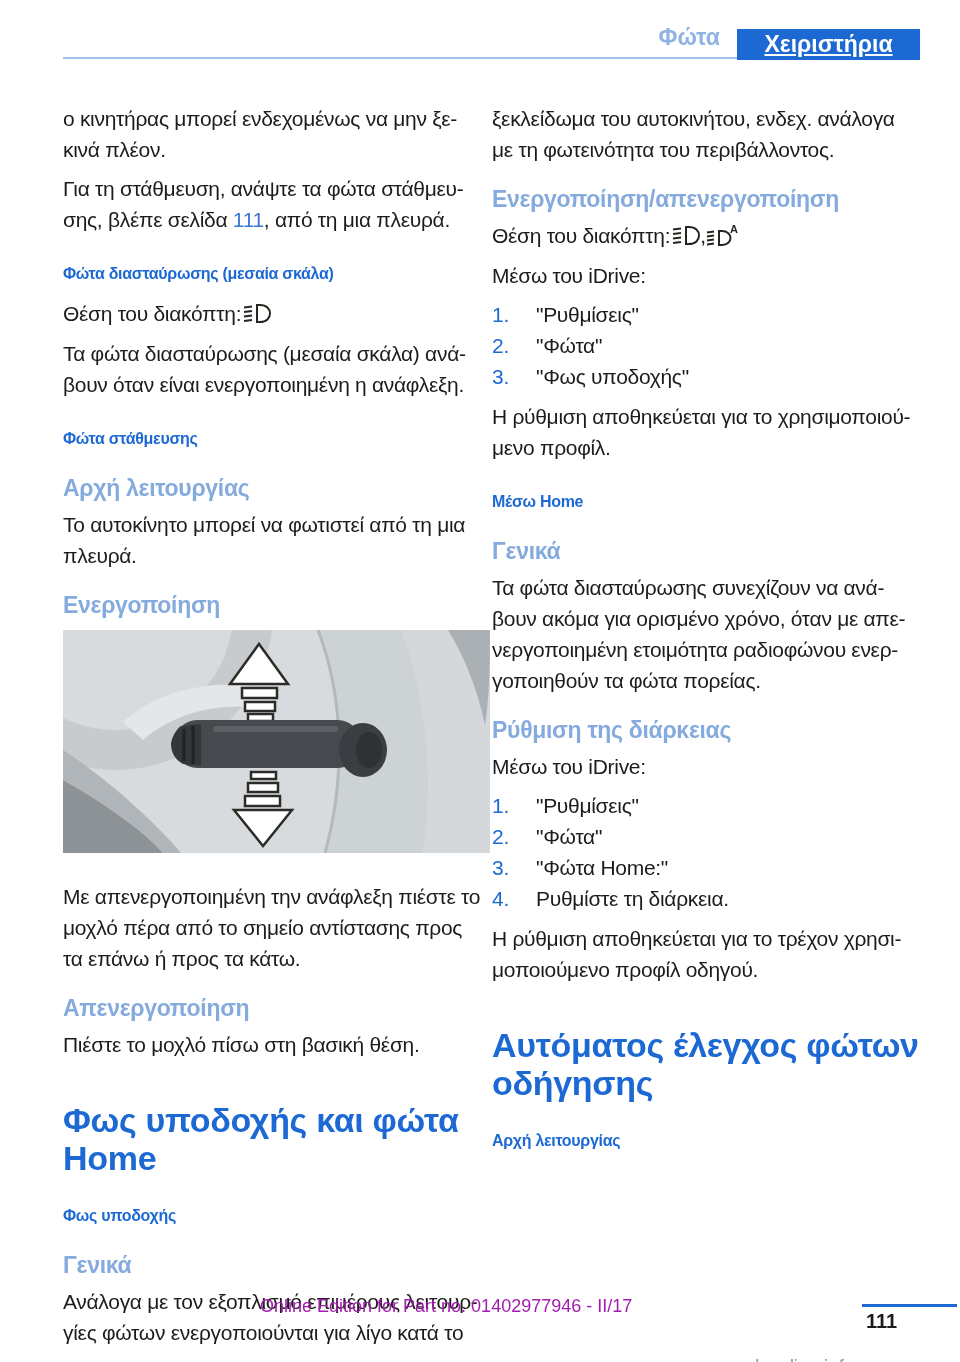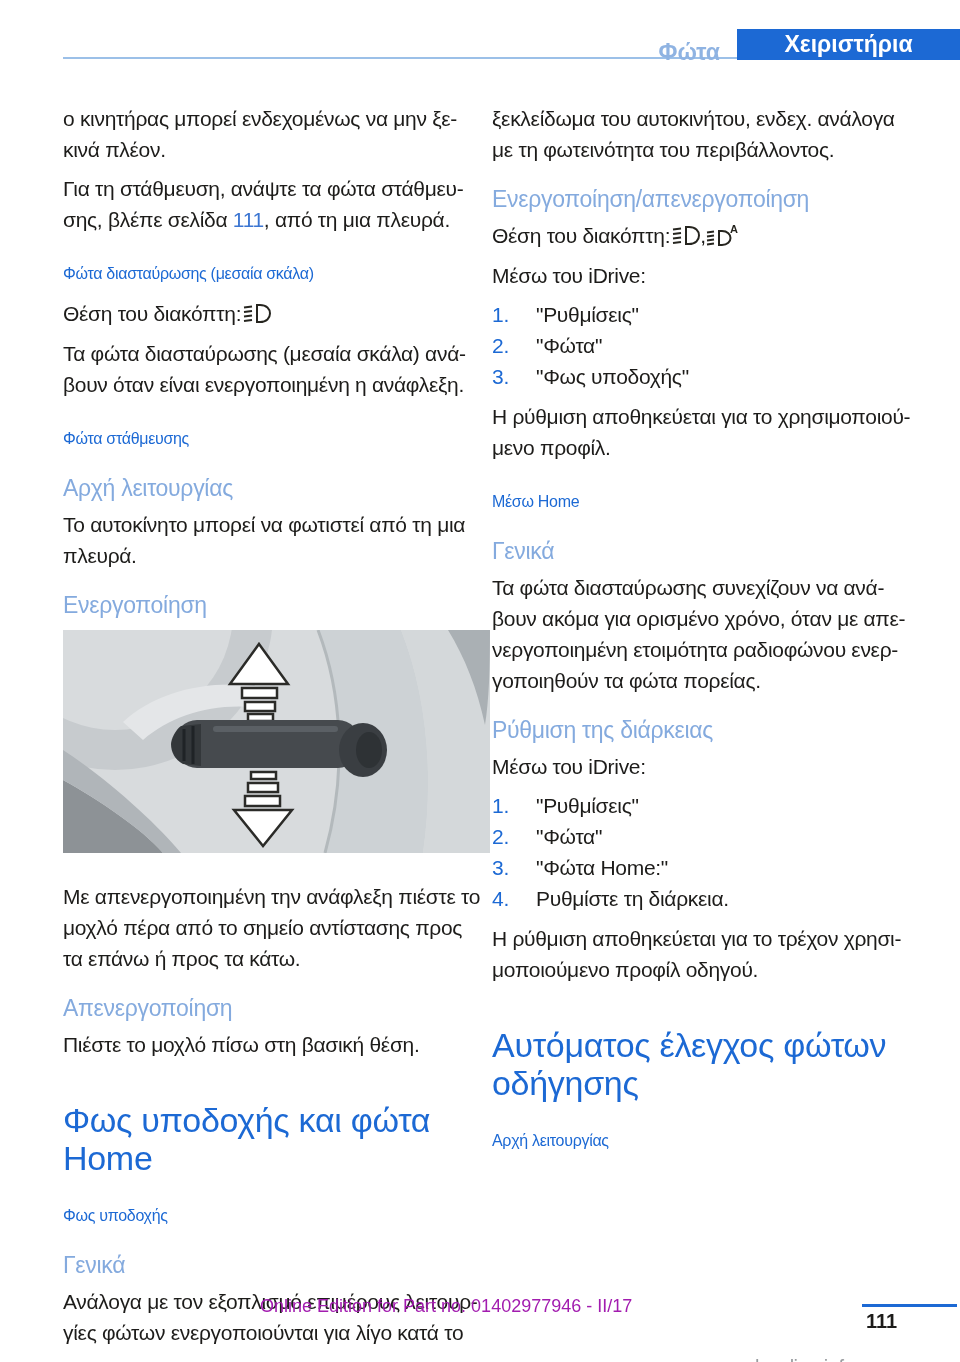--- a/index.html
+++ b/index.html
@@ -4,34 +4,34 @@
 <style>
   html,body{margin:0;padding:0;}
   body{
     width:960px;height:1362px;position:relative;background:#ffffff;
     font-family:"Liberation Sans","DejaVu Sans",sans-serif;
     color:#1d1c1a;overflow:hidden;
   }
   
   .header-rule{position:absolute;left:63px;top:57px;width:675px;height:2px;background:#9cc0e8;}
   .header-section{
-    position:absolute;top:39px;right:240px;
+    position:absolute;top:24px;right:240px;
     font-size:23px;font-weight:bold;color:#8fb3e2;line-height:27px;
   }
   .header-chapter{
-    position:absolute;left:737px;top:29px;width:223px;height:31px;
+    position:absolute;left:737px;top:29px;width:183px;height:31px;
     background:#1c69d4;color:#ffffff;font-size:23px;font-weight:bold;
-    display:flex;align-items:center;justify-content:center;line-height:1;
+    display:flex;align-items:center;justify-content:center;line-height:1;text-decoration:underline;
   }
   
   .col{position:absolute;top:103px;width:430px;font-size:21px;line-height:31px;letter-spacing:-0.3px;}
   .col-left{left:63px;}
   .col-right{left:492px;}
   .col p{margin:0 0 8px 0;white-space:pre;}
-  h1.doc,h2.doc,h3.doc{white-space:pre;font-weight:normal;}
+  h1.doc,h2.doc,h3.doc{white-space:pre;font-weight:bold;}
   h1.doc{color:#1c69d4;font-size:34px;line-height:38px;margin:41px 0 17px 0;}
   h2.doc{color:#1c69d4;font-size:16px;line-height:31px;margin:23px 0 9px 0;}
   h3.doc{color:#84aade;font-size:23px;line-height:30px;margin:19px 0 6px 0;}
   .page-link{color:#3c76d2;cursor:pointer;}
   .switch-line{display:flex;align-items:center;margin:0 0 9px 0;}
   .switch-line .sep{margin:0 -2px;}
   .beam-icon{flex:0 0 auto;}
   ol.steps{list-style:none;margin:8px 0 9px 0;padding:0;}
   ol.steps li{display:flex;margin:0;}
   ol.steps .num{color:#1c69d4;flex:0 0 44px;}

